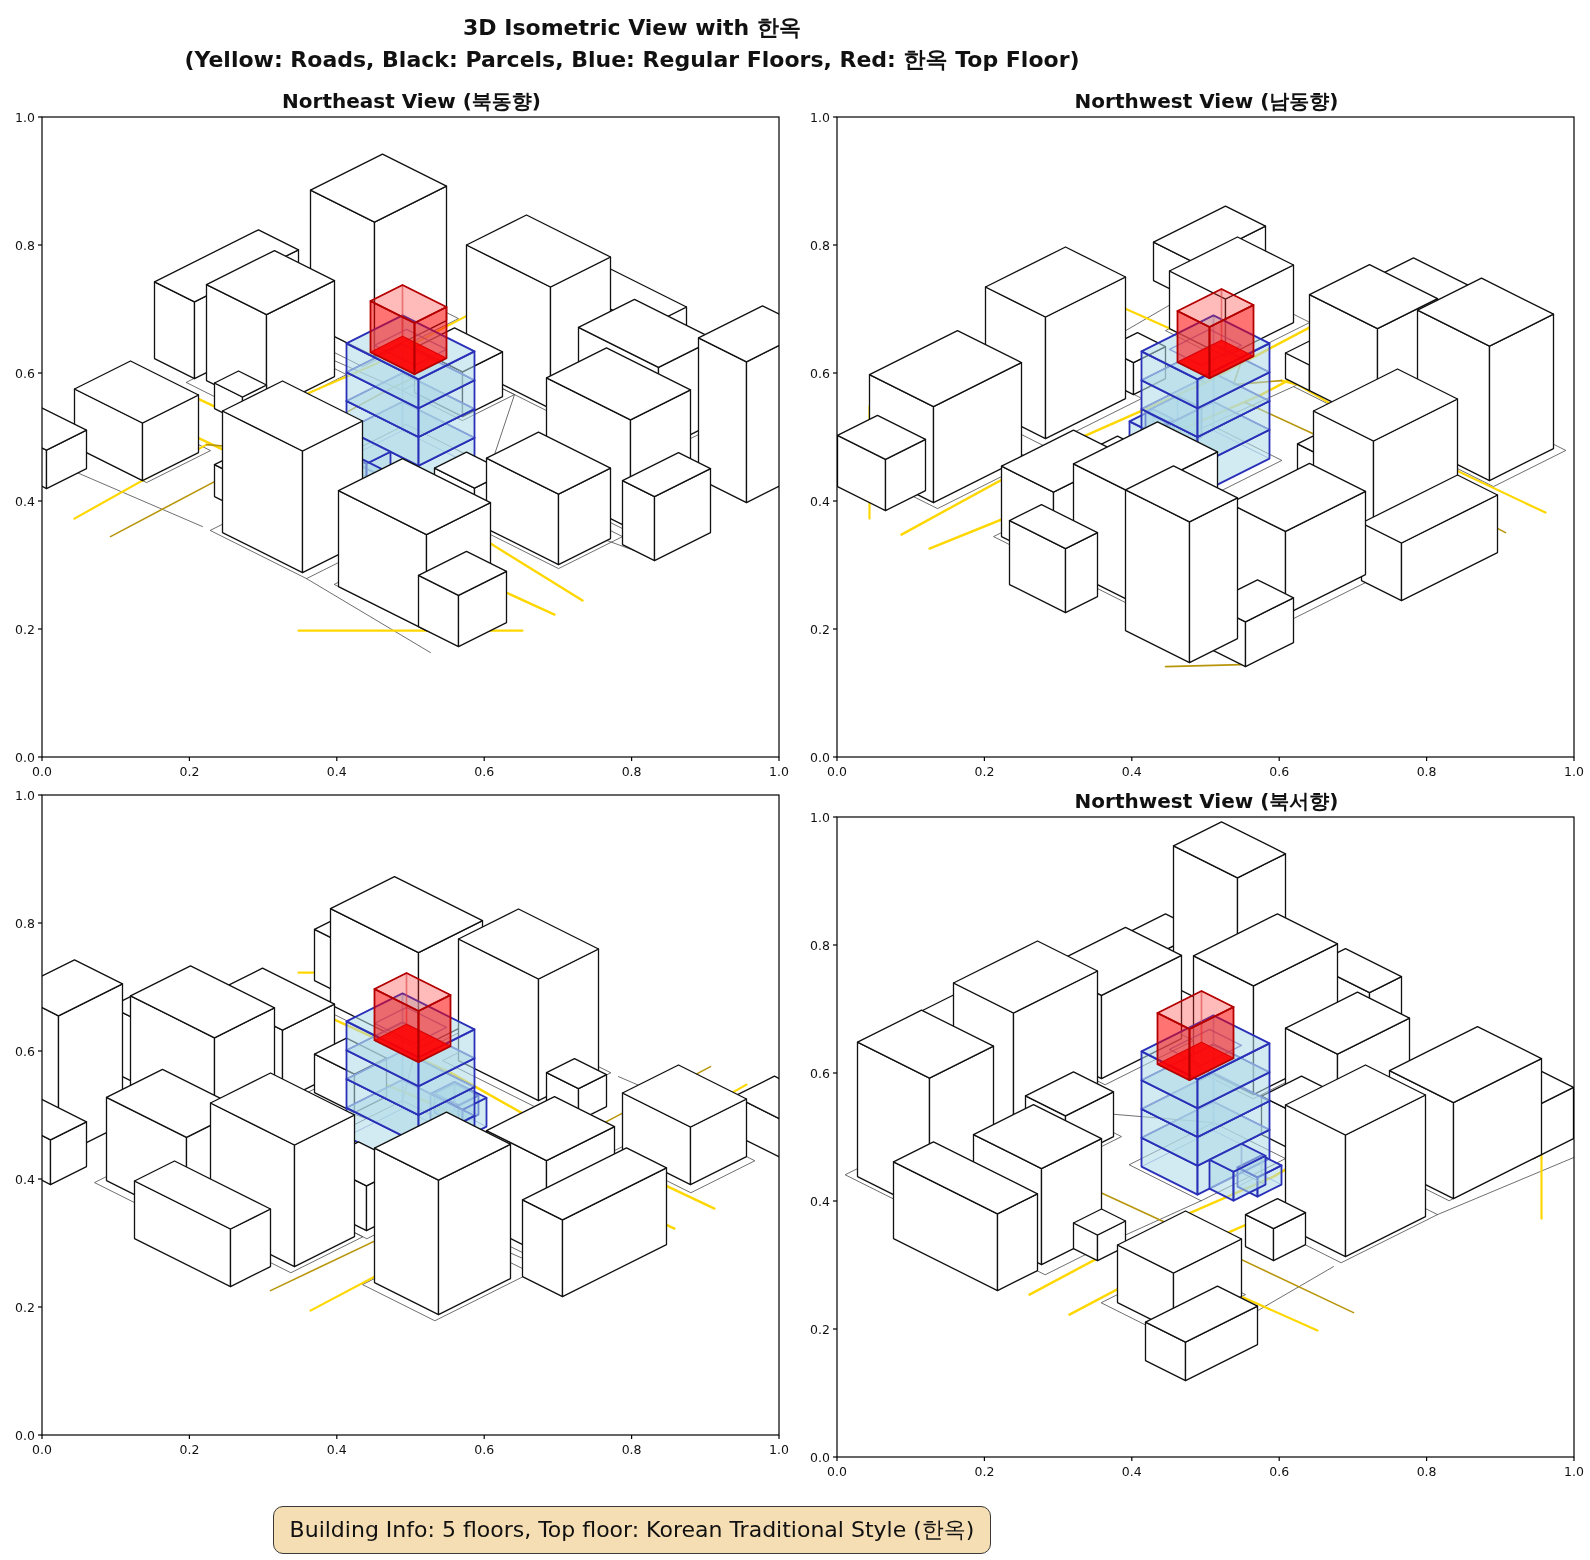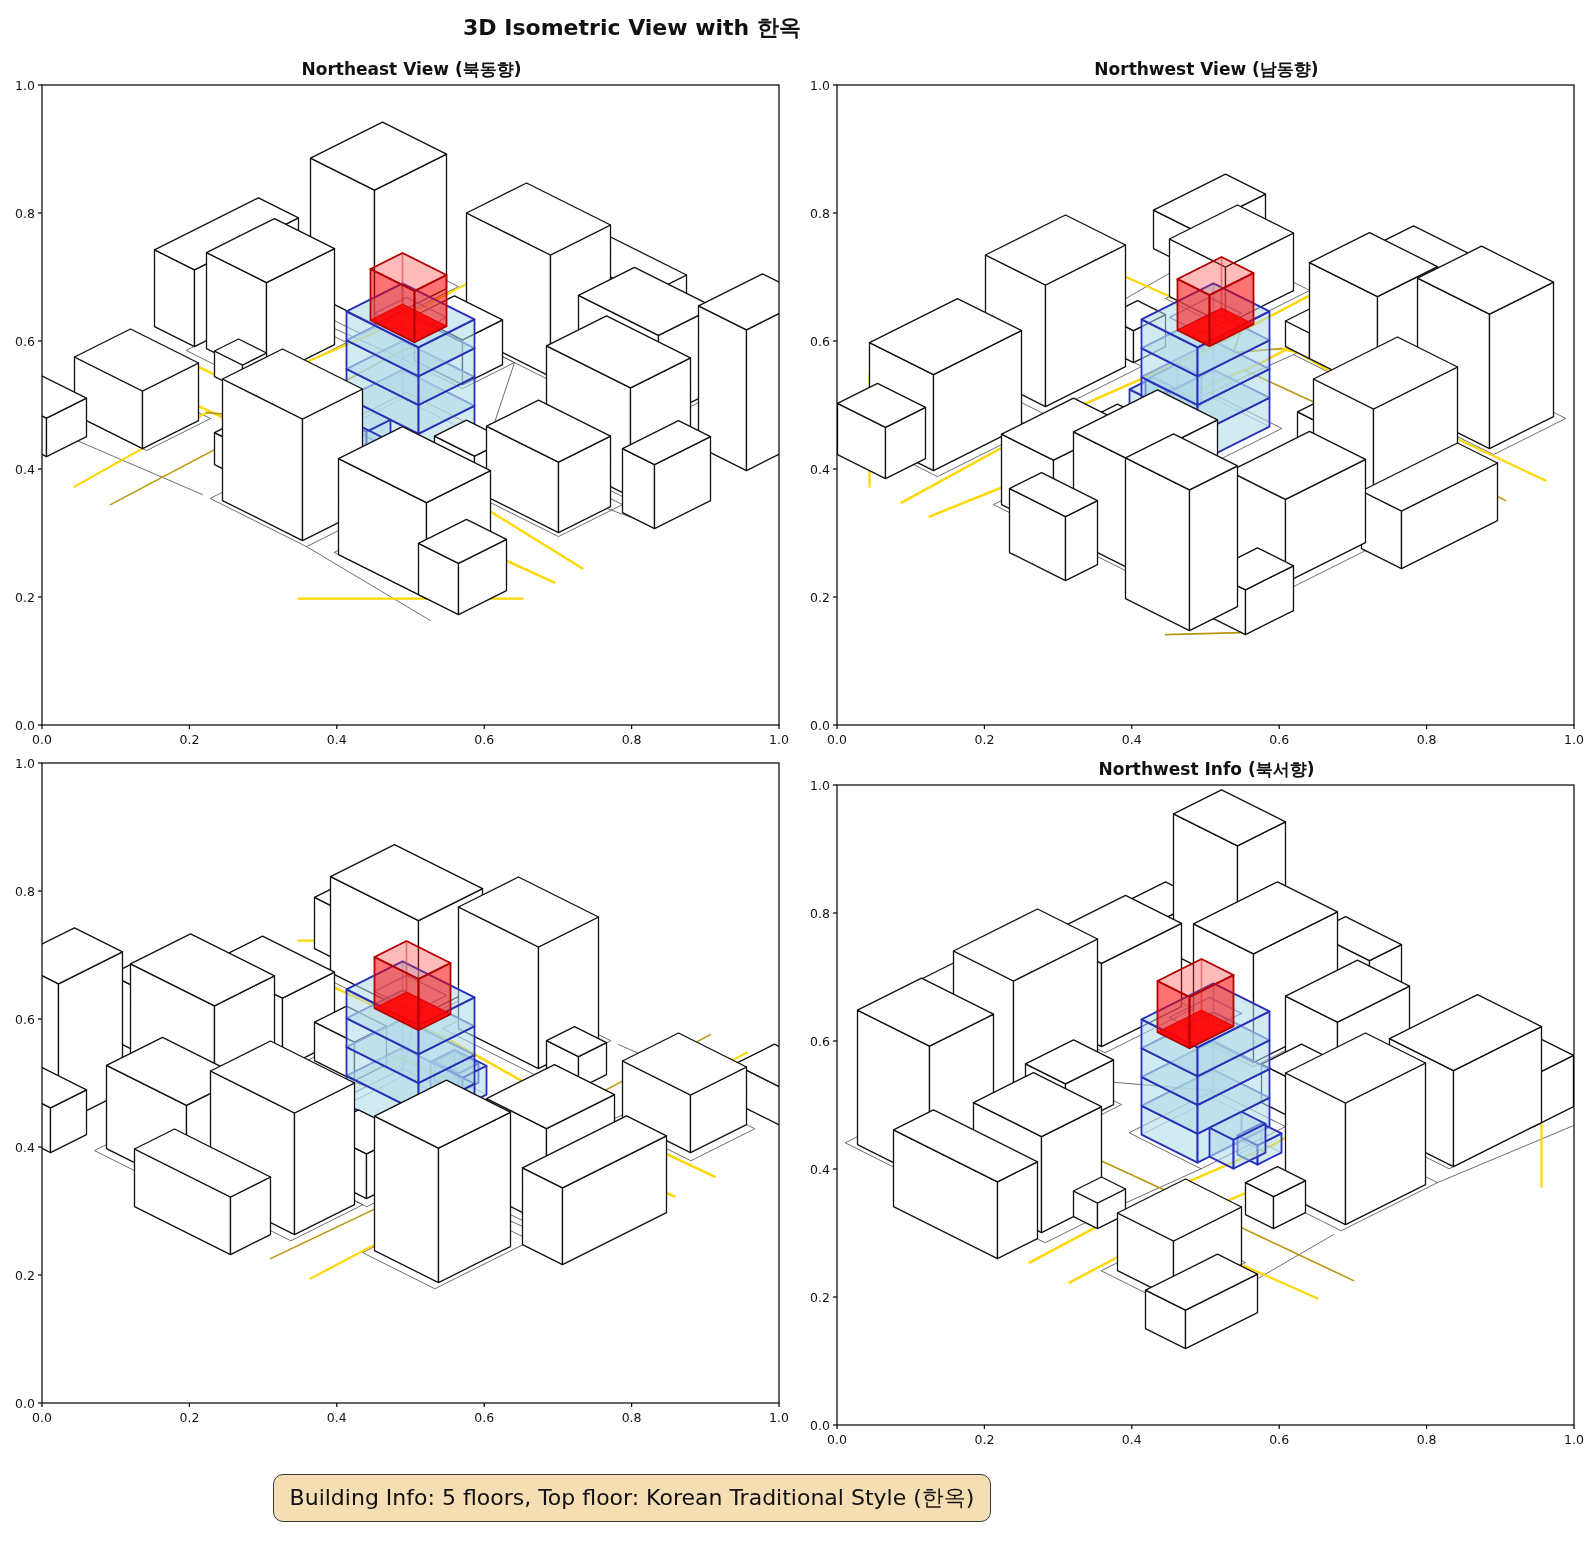--- a/index.html
+++ b/index.html
@@ -1,32 +1,33 @@
 <!DOCTYPE html>
 <html><head>
 <meta charset="utf-8">
 <style>
   html,body{margin:0;padding:0;background:#ffffff;}
   body{font-family:"DejaVu Sans","Liberation Sans",sans-serif;color:#111;width:1590px;}
   .page{width:1264px;position:relative;}
   .fig-title{text-align:center;padding-top:12px;font-weight:bold;font-size:22px;line-height:1.45;}
   .grid{display:grid;grid-template-columns:795px 795px;margin-top:14px;}
   .panel{position:relative;}
-  .ptitle{margin:0;text-align:center;font-size:17px;font-weight:bold;padding-left:28px;height:22px;line-height:22px;}
+  .ptitle{margin:0;text-align:center;font-size:20px;font-weight:bold;padding-left:28px;height:22px;line-height:22px;}
   .psvg svg{display:block;}
   .psvg text{font-family:"DejaVu Sans","Liberation Sans",sans-serif;font-size:12.5px;fill:#111;}
   .footer{width:fit-content;margin:16px auto 0 auto;border:1.6px solid #3a3a3a;border-radius:10px;
           padding:8px 16px;font-size:22px;}
 </style>
 </head>
 <body>
 
 <div class="page">
   <div class="fig-title">
     <div>3D Isometric View with 한옥</div>
+    <div>(Yellow: Roads, Black: Parcels, Blue: Regular Floors, Red: 한옥 Top Floor)</div>
   </div>
 
   <div class="grid">
     <section class="panel">
       <h3 class="ptitle">Northeast View (북동향)</h3>
       <div class="psvg">
           <svg width="795" height="678" viewBox="0 0 795 678" xmlns="http://www.w3.org/2000/svg">
             <defs>
               <clipPath id="clp0">
                 <rect x="42" y="5" width="737" height="640"></rect>
@@ -505,21 +506,21 @@
             <line x1="38" y1="132.99999999999997" x2="42" y2="132.99999999999997" stroke="#000000" stroke-width="1.2"></line>
             <text x="35" y="137.49999999999997" text-anchor="end">0.8</text>
             <line x1="779" y1="645" x2="779" y2="649" stroke="#000000" stroke-width="1.2"></line>
             <text x="779" y="664" text-anchor="middle">1.0</text>
             <line x1="38" y1="5" x2="42" y2="5" stroke="#000000" stroke-width="1.2"></line>
             <text x="35" y="9.5" text-anchor="end">1.0</text>
           </svg>
         </div>
     </section>
     <section class="panel">
-      <h3 class="ptitle">Northwest Info (북서향)</h3>
+      <h3 class="ptitle">Northwest View (북서향)</h3>
       <div class="psvg">
           <svg width="795" height="678" viewBox="0 0 795 678" xmlns="http://www.w3.org/2000/svg">
             <defs>
               <clipPath id="clp3">
                 <rect x="42" y="5" width="737" height="640"></rect>
               </clipPath>
             </defs>
             <g clip-path="url(#clp3)">
               <polygon points="162.5,418.6 234.5,382.6 322.5,426.6 250.5,462.6" fill="none" stroke="#4a4a4a" stroke-width="0.8" stroke-linejoin="round" stroke-linecap="round"></polygon>
               <polygon points="50.5,362.6 122.5,326.6 218.5,374.6 146.5,410.6" fill="none" stroke="#4a4a4a" stroke-width="0.8" stroke-linejoin="round" stroke-linecap="round"></polygon>

